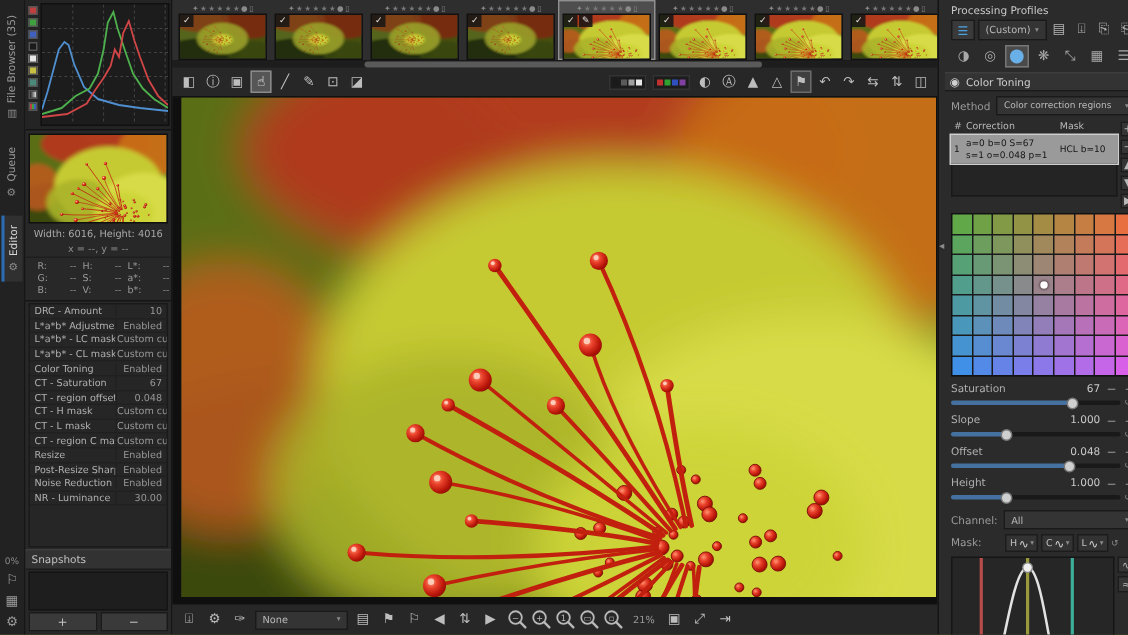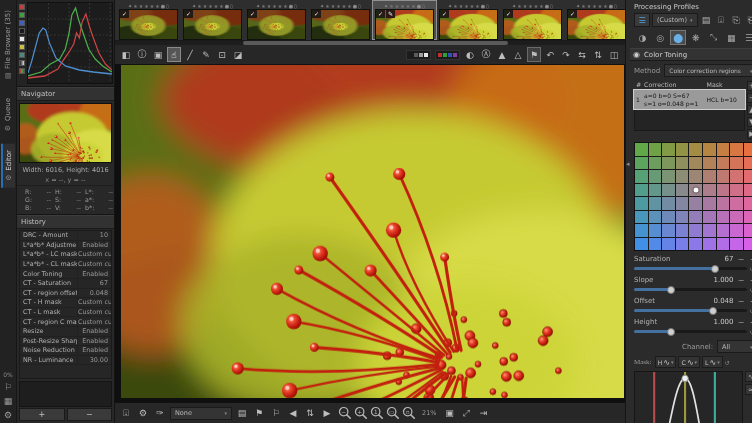--- a/index.html
+++ b/index.html
@@ -130,23 +130,23 @@
   .srow1 .slab { flex:1; color:#b0b0b0; }
   .srow1 .sval { color:#c8c8c8; min-width:20px; text-align:right; }
   .srow1 .sbtn { width:9px; text-align:center; color:#9a9a9a; cursor:pointer; font-size:8px; }
   .srow2 { display:flex; align-items:center; gap:3px; height:9px; }
   .strack { flex:1; height:3px; border-radius:2px; position:relative; cursor:pointer; }
   .sthumb { position:absolute; top:50%; width:8px; height:8px; background:#cfcfcf; border:1px solid #777;
     border-radius:50%; transform:translate(-50%,-50%); }
   .sreset { font-size:6px; color:#8a8a8a; cursor:pointer; width:8px; }
 
   .chanrow { display:flex; align-items:center; gap:4px; margin-top:2px; }
-  .chanrow .lab { color:#9a9a9a;margin-left:48px; }
+  .chanrow .lab { color:#9a9a9a; }
   .maskrow { display:flex; align-items:center; gap:2px; margin-top:3px; }
-  .maskrow .lab { color:#9a9a9a; margin-right:1px;font-family:Liberation Serif, serif; }
+  .maskrow .lab { color:#9a9a9a; margin-right:14px; }
   .mgrp { display:flex; align-items:center; gap:1px; background:#333; border:1px solid #1c1c1c; padding:0 2px; height:12px; }
   .mgrp .ml { font-size:6.3px; color:#c0c0c0; }
   .mgrp .mc { font-size:8px; color:#cfcfcf; cursor:pointer; }
   .mgrp .mcar { font-size:5px; color:#8a8a8a; cursor:pointer; }
 
   .curvewrap { display:flex; gap:2px; margin-top:3px; flex:1; }
   .curveleft { flex:1; display:flex; flex-direction:column; }
   .curvebox { flex:1; background:#262626; border:1px solid #161616; min-height:52px; }
   .curvebox svg { width:100%; height:100%; display:block; }
   .curveicons { width:13px; display:flex; flex-direction:column; gap:2px; align-items:center; }
@@ -200,21 +200,20 @@
           <line x1="88" y1="0" x2="88" y2="80" stroke="#4a4a4a" stroke-width="0.6" stroke-dasharray="2,2"></line>
           <line x1="0" y1="16" x2="90" y2="16" stroke="#4a4a4a" stroke-width="0.6" stroke-dasharray="2,2"></line>
           <line x1="0" y1="32" x2="90" y2="32" stroke="#4a4a4a" stroke-width="0.6" stroke-dasharray="2,2"></line>
           <line x1="0" y1="48" x2="90" y2="48" stroke="#4a4a4a" stroke-width="0.6" stroke-dasharray="2,2"></line>
           <line x1="0" y1="64" x2="90" y2="64" stroke="#4a4a4a" stroke-width="0.6" stroke-dasharray="2,2"></line>
           <polyline points="0,70 4,58 8,44 12,30 16,25 19,27 23,40 30,55 40,63 55,67 70,69 90,71" fill="none" stroke="#4f8fd0" stroke-width="1.3"></polyline>
           <polyline points="0,73 14,69 24,61 34,56 40,46 44,30 47,12 51,5 54,16 59,30 65,46 72,56 80,63 90,69" fill="none" stroke="#4db04d" stroke-width="1.3"></polyline>
           <polyline points="0,75 18,73 32,66 38,57 44,49 49,41 52,30 55,35 58,19 62,11 66,24 70,35 76,50 83,61 90,67" fill="none" stroke="#d04545" stroke-width="1.3"></polyline>
         </svg>
     </div>
-    <div class="panel-h">Navigator</div>
     <div class="nav-thumb">
       <svg id="navThumb" viewBox="0 0 503 334" preserveAspectRatio="none">
           <defs>
             <filter id="g2_blur" x="-20%" y="-20%" width="140%" height="140%">
               <feGaussianBlur stdDeviation="8"></feGaussianBlur>
             </filter>
             <radialGradient id="g2_ball" cx="35%" cy="35%" r="75%">
               <stop offset="0%" stop-color="#ff9672"></stop>
               <stop offset="35%" stop-color="#e8402a"></stop>
               <stop offset="75%" stop-color="#b61408"></stop>
@@ -355,21 +354,20 @@
         <span>a*:</span>
         <span>--</span>
         <span>B:</span>
         <span>--</span>
         <span>V:</span>
         <span>--</span>
         <span>b*:</span>
         <span>--</span>
       </div>
 
-    <div class="panel-h">History</div>
     <div class="history-list" id="historyList">
         <div class="hrow">
           <span class="hl">DRC - Amount</span>
           <span class="hv">10</span>
         </div>
         <div class="hrow">
           <span class="hl">L*a*b* Adjustme...</span>
           <span class="hv">Enabled</span>
         </div>
         <div class="hrow">
@@ -415,20 +413,21 @@
         <div class="hrow">
           <span class="hl">Noise Reduction</span>
           <span class="hv">Enabled</span>
         </div>
         <div class="hrow">
           <span class="hl">NR - Luminance</span>
           <span class="hv">30.00</span>
         </div>
       </div>
 
+    <div class="panel-h">Snapshots</div>
     <div class="snap-box"></div>
     <div class="snap-btns">
       <span class="sb">+</span>
       <span class="sb">−</span>
     </div>
   </div>
 
   <div class="center">
     <div class="filmstrip" id="filmstrip">
         <div class="thumb">

